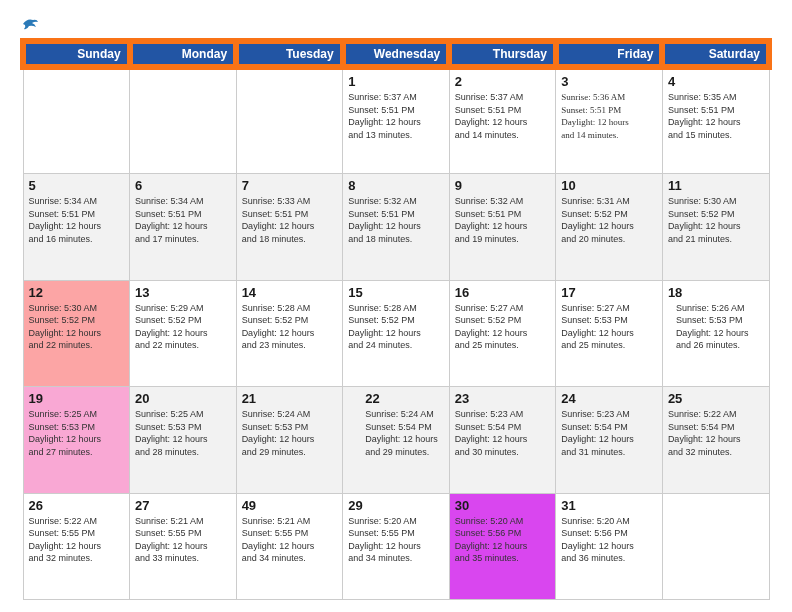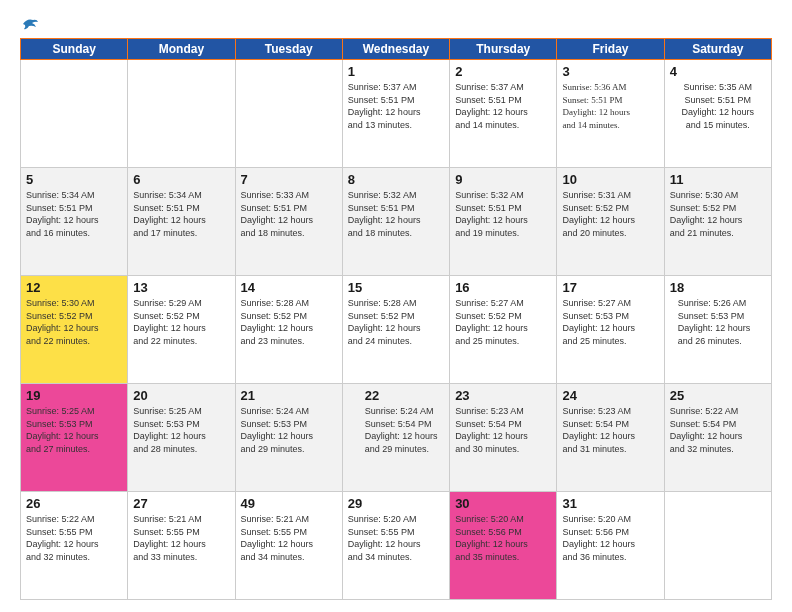--- a/index.html
+++ b/index.html
@@ -44,25 +44,25 @@
     .calendar {
       flex: 1;
       border: 1px solid #ccc;
       border-collapse: collapse;
       width: 100%;
       table-layout: fixed;
     }
     .calendar th {
       background: #2255a4;
       color: #fff;
-      text-align: center;
+      text-align: right;
       padding: 3px 6px;
       font-size: 12px;
       font-weight: bold;
-      border: 1px solid #f97316;
+      border: 6px solid #f97316;
     }
     .calendar td {
       border: 1px solid #ccc;
       vertical-align: top;
       padding: 4px 5px;
       font-size: 9.5px;
       color: #222;
       width: calc(100% / 7);
       height: 80px;
     }
@@ -144,21 +144,21 @@
           </td>
           <td style="background: rgb(255, 255, 255);">
             <span class="day-num">3</span>
             <div class="cell-info" style="white-space: pre-line; font-family: Liberation Serif, serif;">Sunrise: 5:36 AM
 Sunset: 5:51 PM
 Daylight: 12 hours
 and 14 minutes.</div>
           </td>
           <td style="background: rgb(255, 255, 255);">
             <span class="day-num">4</span>
-            <div class="cell-info" style="white-space: pre-line; text-align: center;">Sunrise: 5:35 AM
+            <div class="cell-info" style="white-space: pre-line;">Sunrise: 5:35 AM
 Sunset: 5:51 PM
 Daylight: 12 hours
 and 15 minutes.</div>
           </td>
         </tr>
         <tr>
           <td style="background: rgb(242, 242, 242);">
             <span class="day-num">5</span>
             <div class="cell-info" style="white-space: pre-line;">Sunrise: 5:34 AM
 Sunset: 5:51 PM
@@ -202,21 +202,21 @@
           </td>
           <td style="background: rgb(242, 242, 242);">
             <span class="day-num">11</span>
             <div class="cell-info" style="white-space: pre-line;">Sunrise: 5:30 AM
 Sunset: 5:52 PM
 Daylight: 12 hours
 and 21 minutes.</div>
           </td>
         </tr>
         <tr>
-          <td style="background: #fde047;">
+          <td style="background: #fca5a5;">
             <span class="day-num">12</span>
             <div class="cell-info" style="white-space: pre-line;">Sunrise: 5:30 AM
 Sunset: 5:52 PM
 Daylight: 12 hours
 and 22 minutes.</div>
           </td>
           <td style="background: rgb(255, 255, 255);">
             <span class="day-num">13</span>
             <div class="cell-info" style="white-space: pre-line;">Sunrise: 5:29 AM
 Sunset: 5:52 PM
@@ -253,21 +253,21 @@
           </td>
           <td style="background: rgb(255, 255, 255);">
             <span class="day-num">18</span>
             <div class="cell-info" style="white-space: pre-line; margin-left: 8px;">Sunrise: 5:26 AM
 Sunset: 5:53 PM
 Daylight: 12 hours
 and 26 minutes.</div>
           </td>
         </tr>
         <tr>
-          <td style="background: #ec4899; margin-top: 44px;">
+          <td style="background: #f9a8d4; margin-top: 44px;">
             <span class="day-num">19</span>
             <div class="cell-info" style="white-space: pre-line;">Sunrise: 5:25 AM
 Sunset: 5:53 PM
 Daylight: 12 hours
 and 27 minutes.</div>
           </td>
           <td style="background: rgb(242, 242, 242); margin-left: 20px;">
             <span class="day-num">20</span>
             <div class="cell-info" style="white-space: pre-line;">Sunrise: 5:25 AM
 Sunset: 5:53 PM
@@ -332,21 +332,21 @@
 Daylight: 12 hours
 and 34 minutes.</div>
           </td>
           <td style="background: rgb(255, 255, 255);">
             <span class="day-num">29</span>
             <div class="cell-info" style="white-space: pre-line;">Sunrise: 5:20 AM
 Sunset: 5:55 PM
 Daylight: 12 hours
 and 34 minutes.</div>
           </td>
-          <td style="background: #ec4899;">
+          <td style="background: #d946ef;">
             <span class="day-num">30</span>
             <div class="cell-info" style="white-space: pre-line;">Sunrise: 5:20 AM
 Sunset: 5:56 PM
 Daylight: 12 hours
 and 35 minutes.</div>
           </td>
           <td style="background: rgb(255, 255, 255);">
             <span class="day-num">31</span>
             <div class="cell-info" style="white-space: pre-line;">Sunrise: 5:20 AM
 Sunset: 5:56 PM

